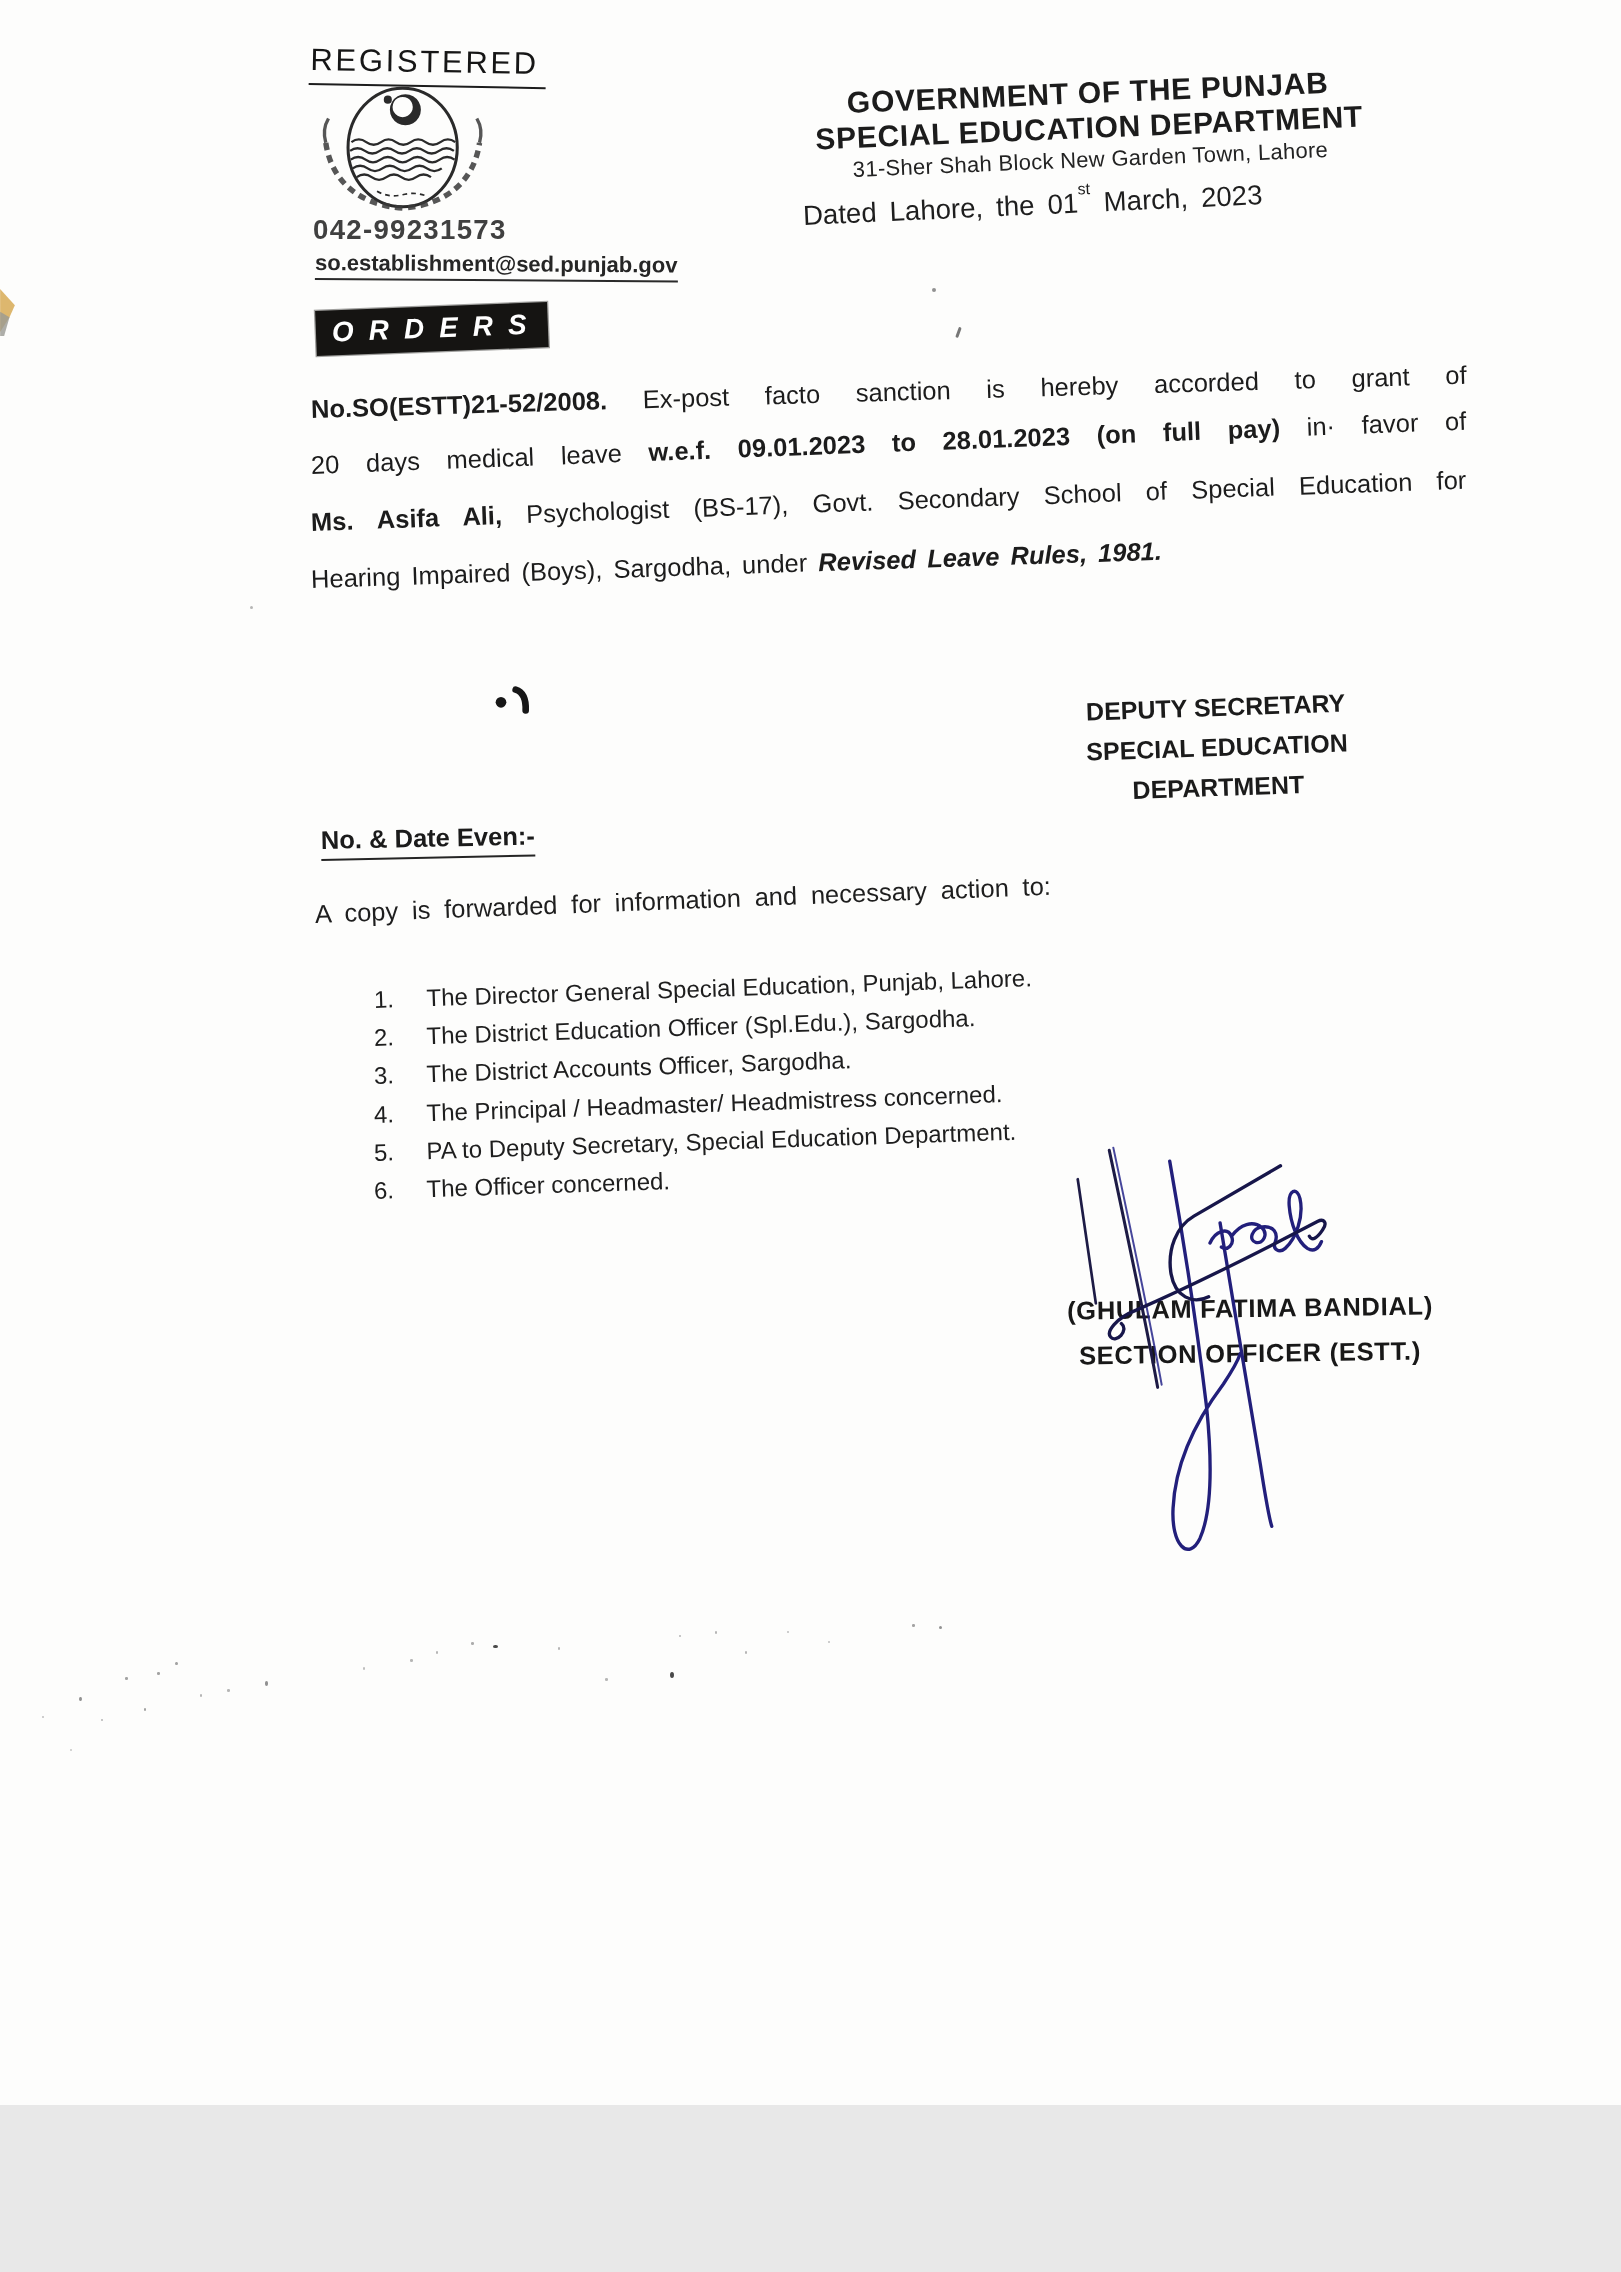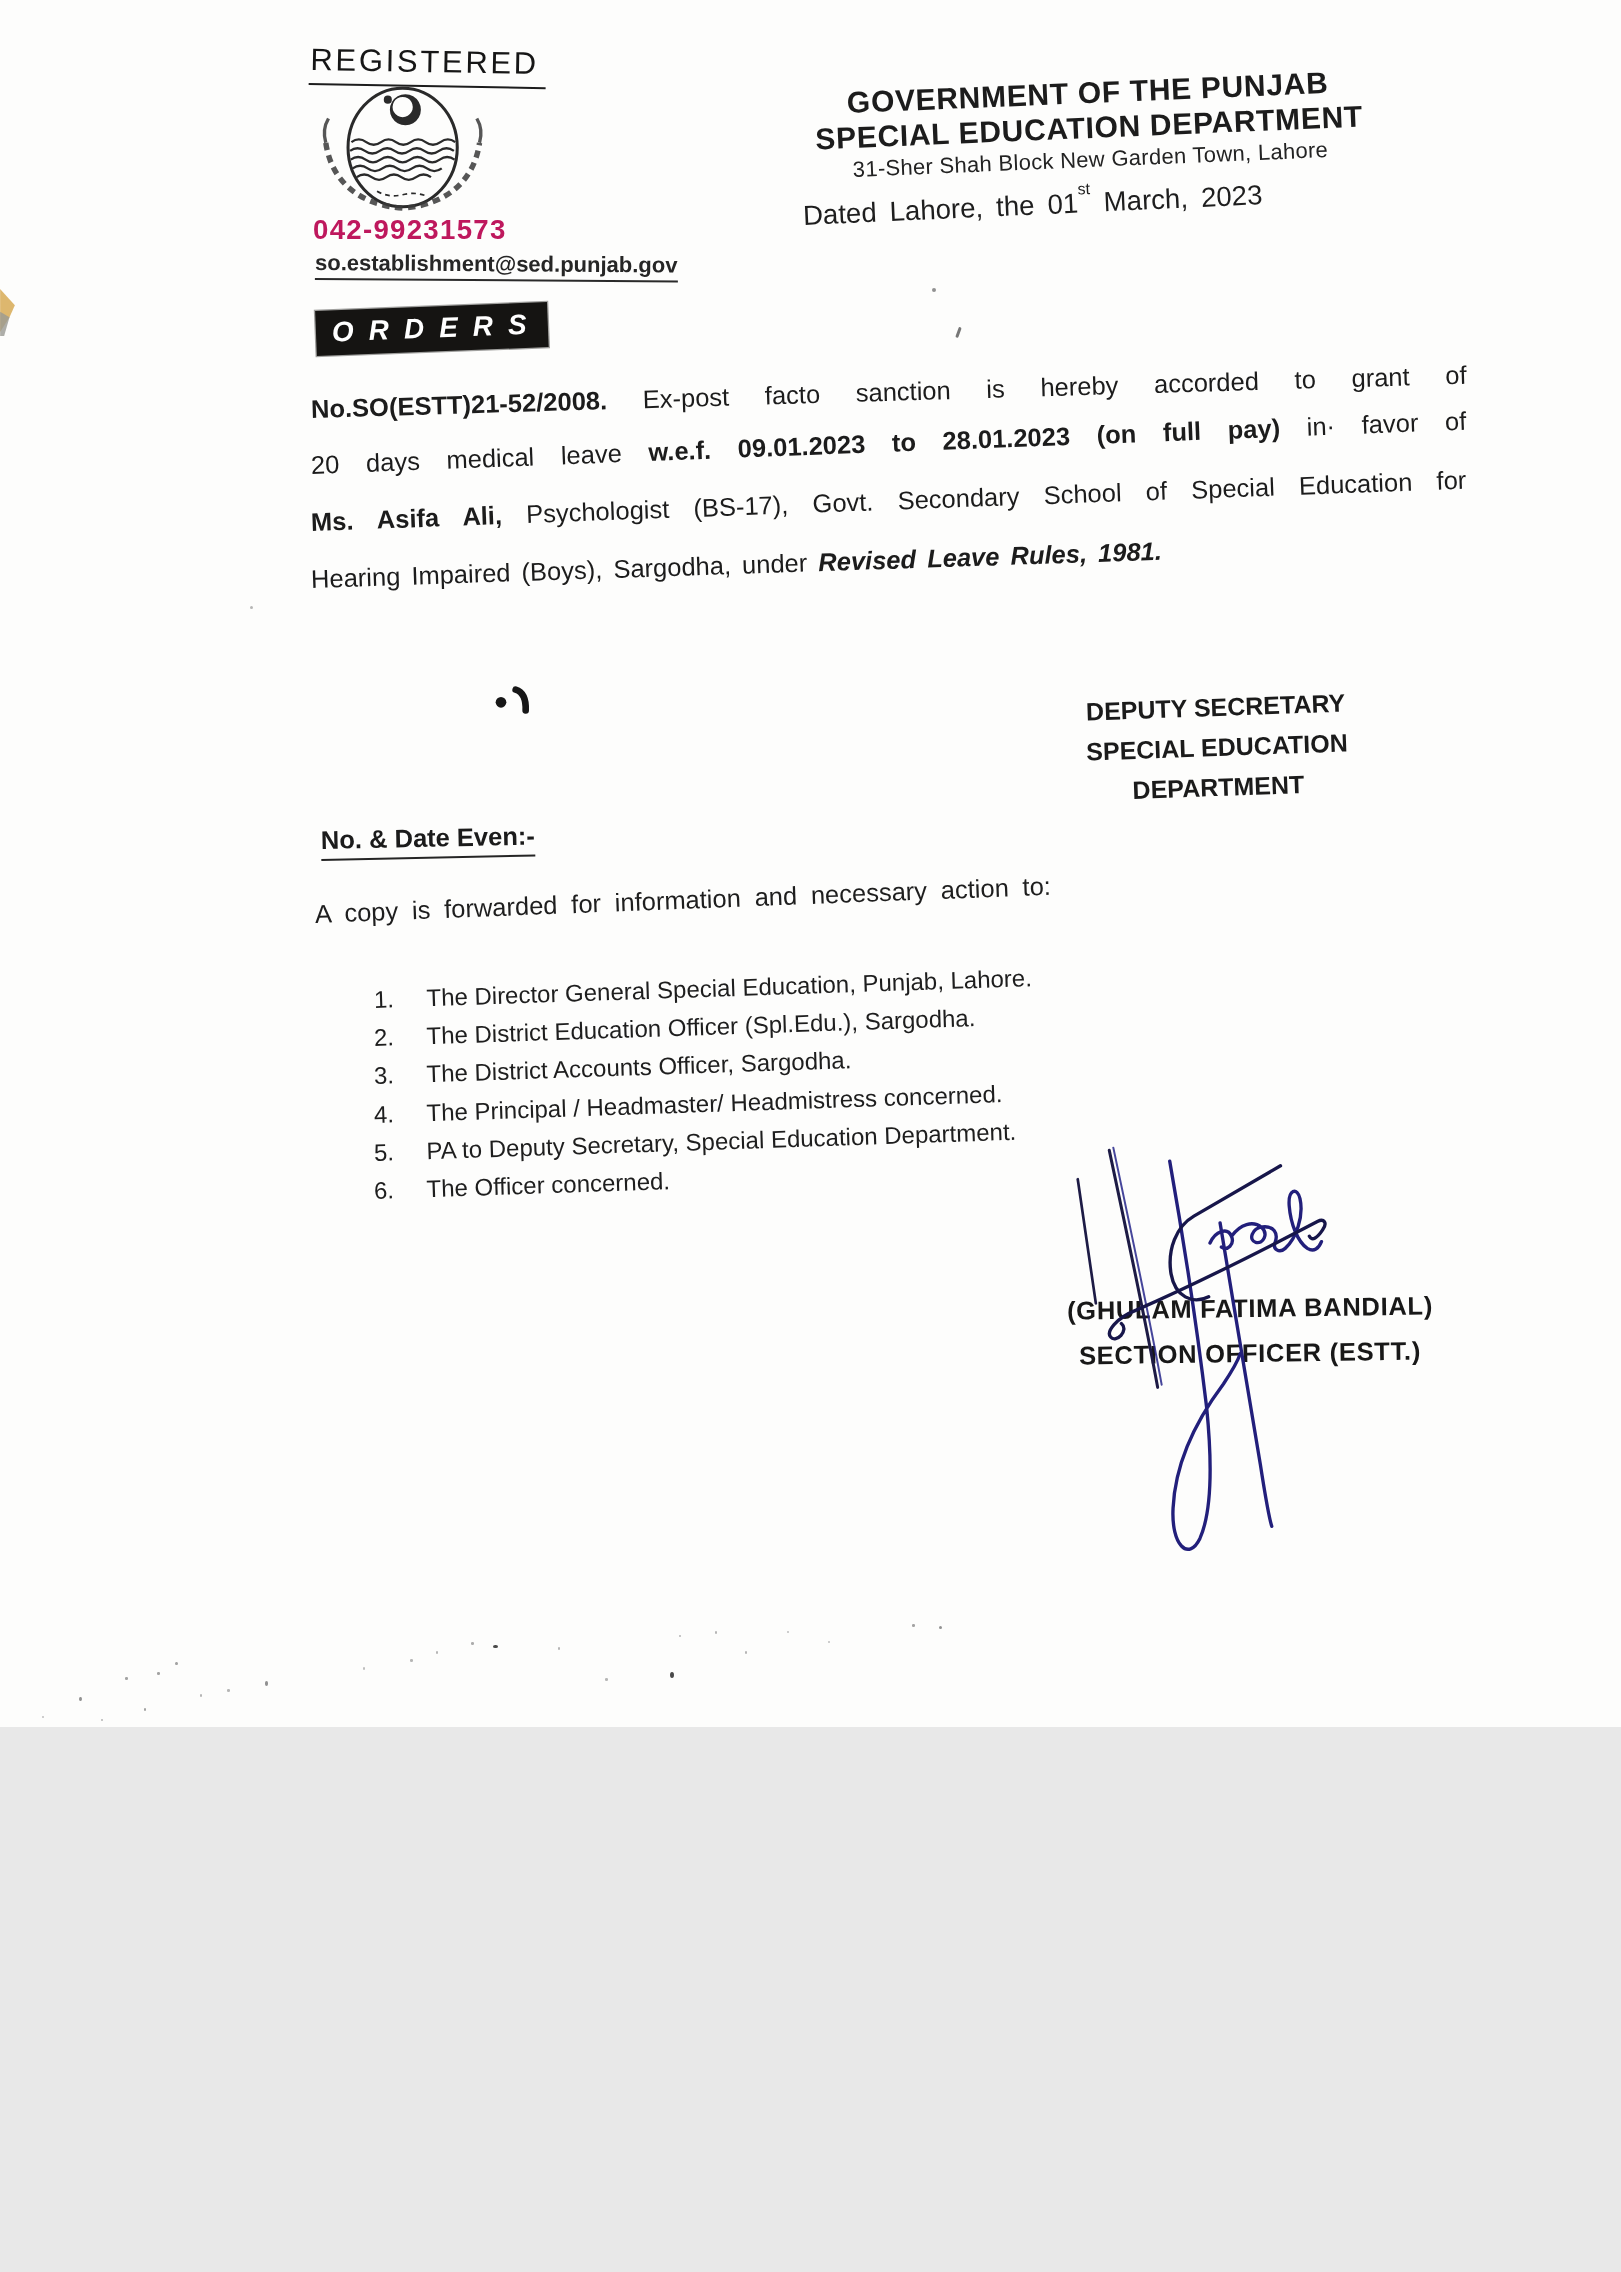--- a/index.html
+++ b/index.html
@@ -1,29 +1,29 @@
 <!DOCTYPE html>
 <html style="font-size:10.8px"><head>
 <meta charset="utf-8">
 <style>
   html,body{margin:0;padding:0;background:#e8e8e8;}
   .page{
-    position:relative; width:1622px; height:1727px;
+    position:relative; width:1622px; height:2105px;
     background:#fdfdfc; overflow:hidden;
     font-family:"Liberation Sans", sans-serif; color:#1f1f1f;
   }
   .abs{position:absolute;}
   
   .registered{
     left:309px; top:42px; font-size:31px; letter-spacing:2.7px; color:#161616;
     border-bottom:2.7px solid #1d1d1d; padding:0 6.7px 5.4px 1.3px;
     transform:rotate(1deg); transform-origin:left center;
   }
   .logo{left:315px; top:78px; width:178px; height:139px;}
-  .phone{left:313px; top:214px; font-size:27.6px; font-weight:bold; letter-spacing:1.3px; color:#be185d;}
+  .phone{left:313px; top:214px; font-size:27.6px; font-weight:bold; letter-spacing:1.3px; color:#404040;}
   .email{
     left:315px; top:250px; font-size:22px; font-weight:bold; color:#262626;
     border-bottom:2px solid #2a2a2a; padding-bottom:2px;
     transform:rotate(0.4deg); transform-origin:left center;
   }
   
   .letterhead{
     left:793px; top:75px; width:592px; text-align:center;
     transform:rotate(-2.4deg); transform-origin:center;
   }

